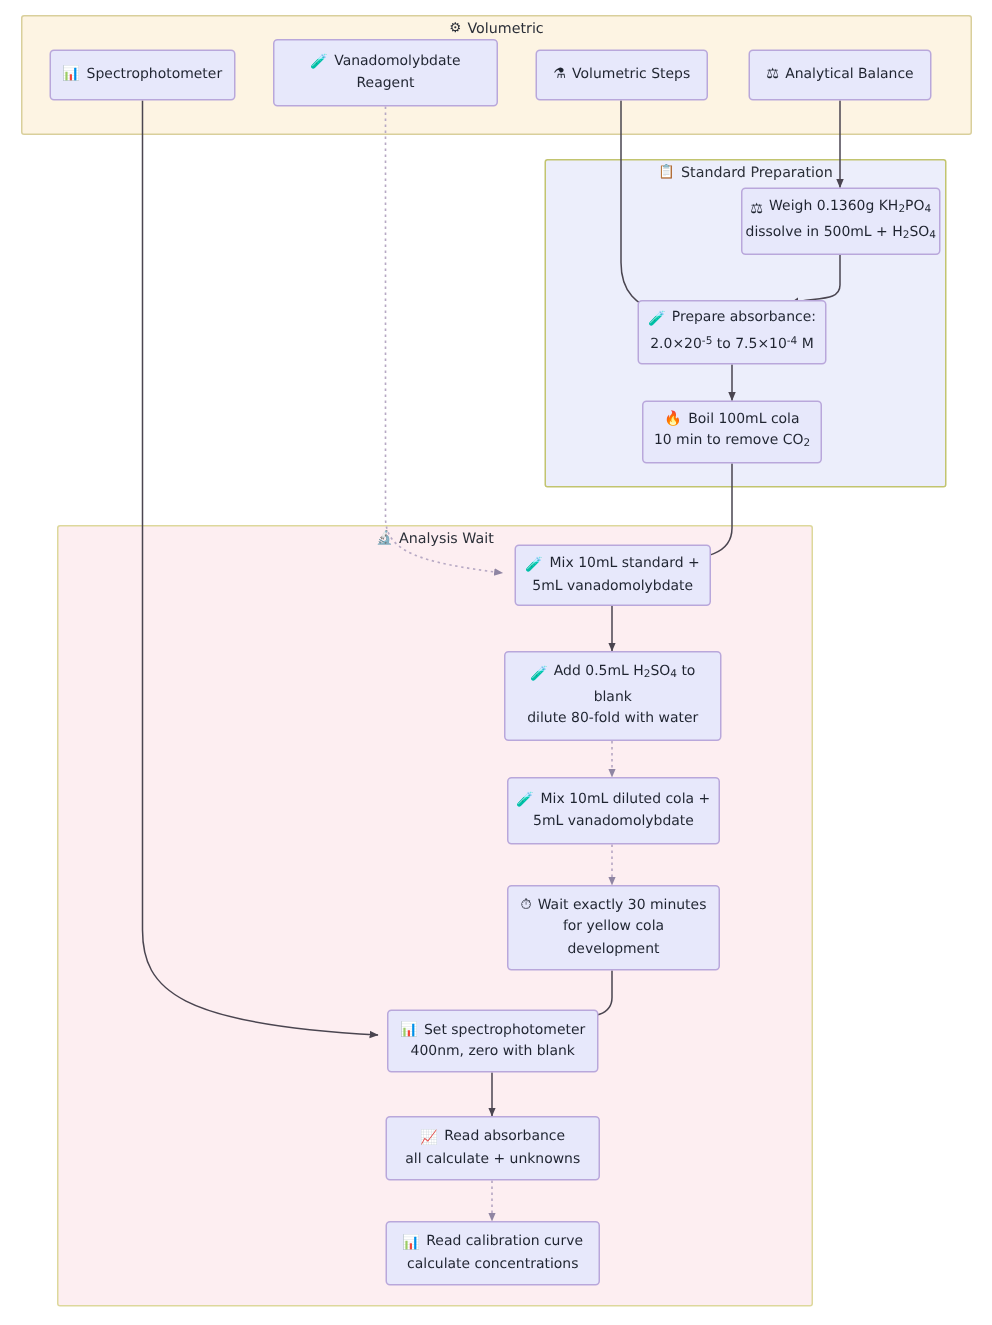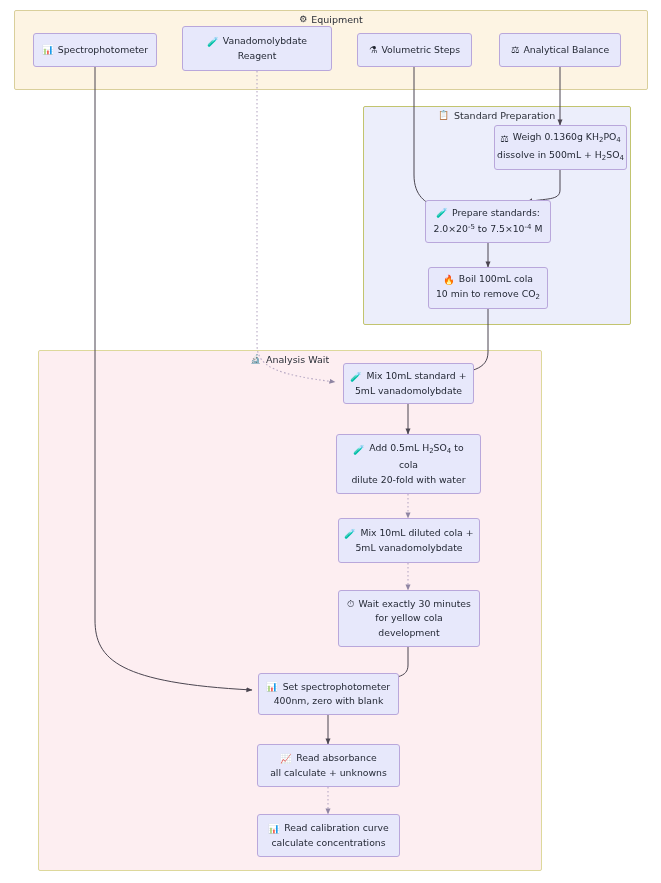--- a/index.html
+++ b/index.html
@@ -53,21 +53,21 @@
   .edge-dot{fill:none;stroke:#b7a9c4;stroke-width:1.1;stroke-dasharray:1.6 2.4;}
 </style>
 </head>
 <body>
 
 <div id="stage">
 
   <div class="cluster" id="cluster-equipment">
     <div class="cluster-label">
       <span class="ci">⚙</span>
-      <span>Equipment</span>
+      <span>Volumetric</span>
     </div>
   </div>
 
   <div class="cluster" id="cluster-standard">
     <div class="cluster-label">
       <span class="ci">📋</span>
       <span>Standard Preparation</span>
     </div>
   </div>
 
@@ -148,21 +148,21 @@
     <span class="ln ln1">
       <span class="ic">⚖</span>
       <span><span>Weigh 0.1360g KH</span><sub>2</sub><span>PO</span><sub>4</sub></span>
     </span>
     <span class="ln"><span>dissolve in 500mL + H</span><sub>2</sub><span>SO</span><sub>4</sub></span>
   </div>
 
   <div class="node" style="left:425px;top:200px;width:126px;height:43px;">
     <span class="ln ln1">
       <span class="ic">🧪</span>
-      <span>Prepare standards:</span>
+      <span>Prepare absorbance:</span>
     </span>
     <span class="ln"><span>2.0×20</span><sup>-5</sup><span> to 7.5×10</span><sup>-4</sup><span> M</span></span>
   </div>
 
   <div class="node" style="left:428px;top:267px;width:120px;height:42px;">
     <span class="ln ln1">
       <span class="ic">🔥</span>
       <span>Boil 100mL cola</span>
     </span>
     <span class="ln"><span>10 min to remove CO</span><sub>2</sub></span>
@@ -174,22 +174,22 @@
       <span>Mix 10mL standard +</span>
     </span>
     <span class="ln">5mL vanadomolybdate</span>
   </div>
 
   <div class="node" style="left:336px;top:434px;width:145px;height:60px;">
     <span class="ln ln1">
       <span class="ic">🧪</span>
       <span><span>Add 0.5mL H</span><sub>2</sub><span>SO</span><sub>4</sub><span> to</span></span>
     </span>
-    <span class="ln">cola</span>
-    <span class="ln">dilute 20-fold with water</span>
+    <span class="ln">blank</span>
+    <span class="ln">dilute 80-fold with water</span>
   </div>
 
   <div class="node" style="left:338px;top:518px;width:142px;height:45px;">
     <span class="ln ln1">
       <span class="ic">🧪</span>
       <span>Mix 10mL diluted cola +</span>
     </span>
     <span class="ln">5mL vanadomolybdate</span>
   </div>
 

